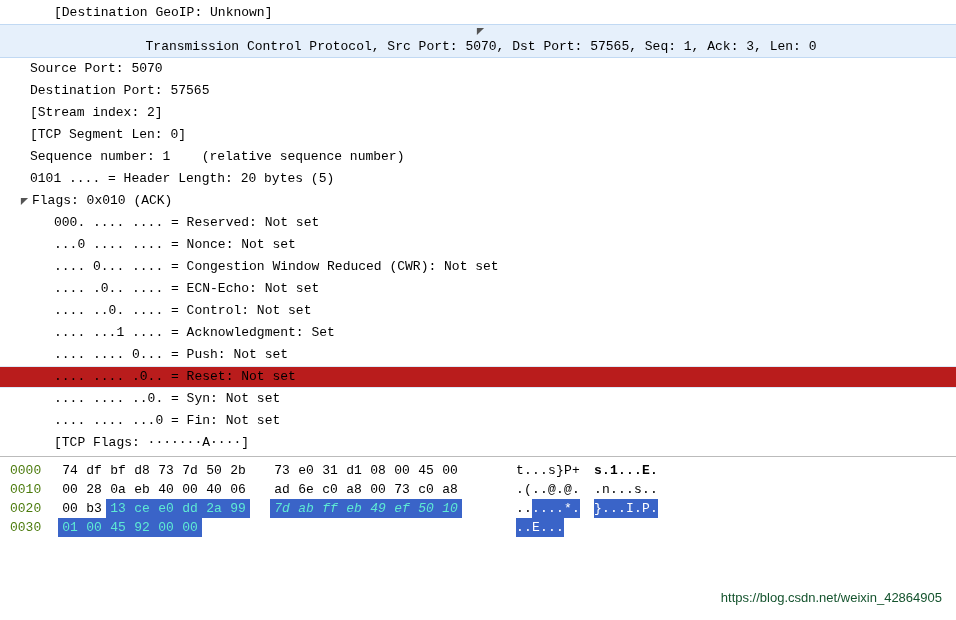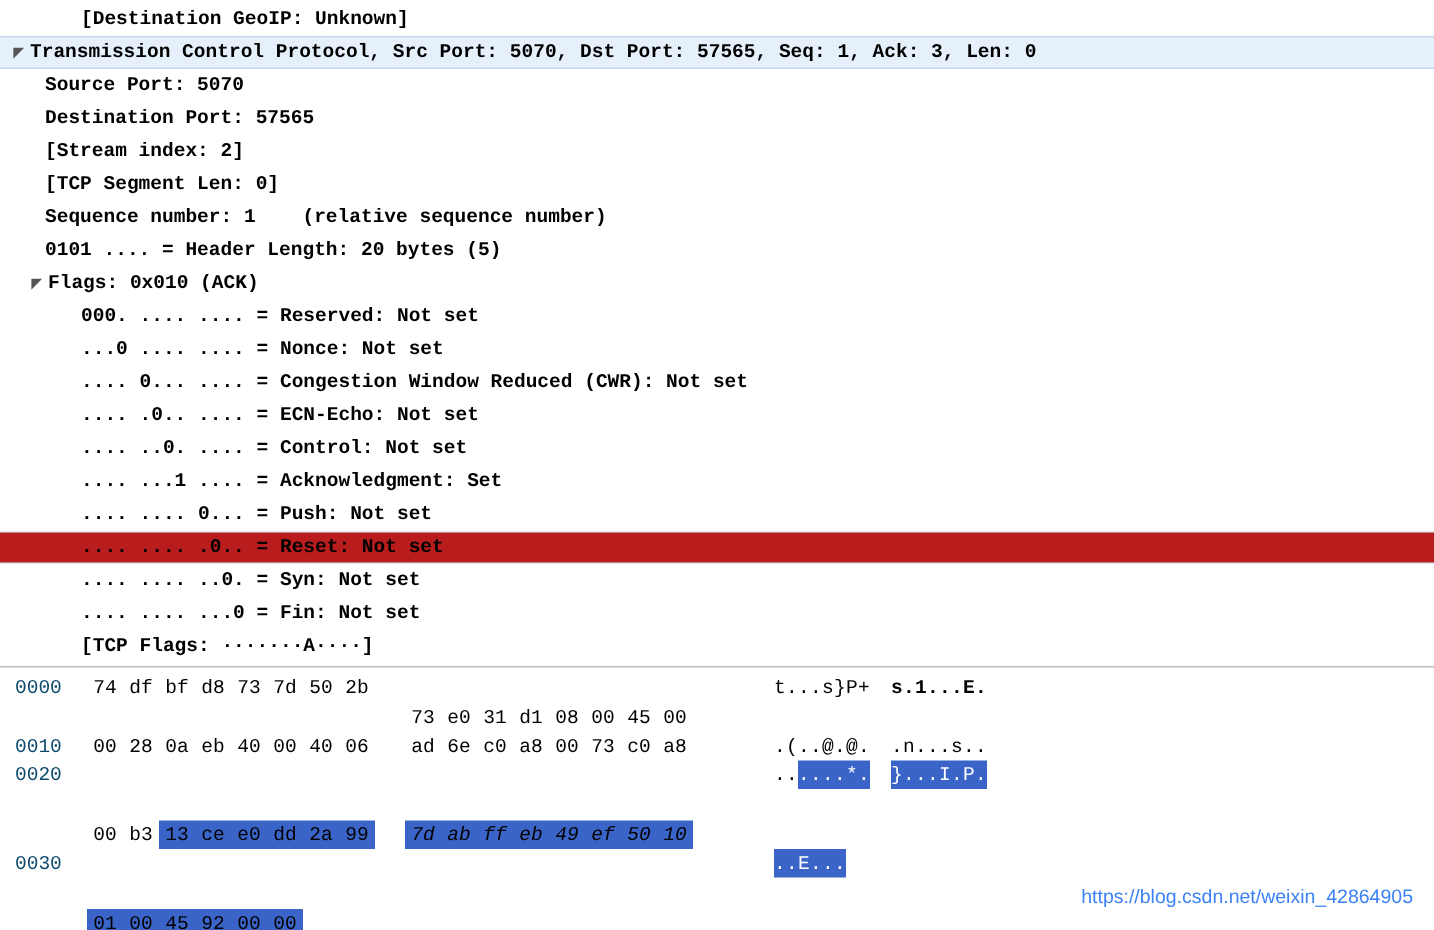--- a/index.html
+++ b/index.html
@@ -15,21 +15,20 @@
   .details-pane {
     padding: 2px 0 0 0;
   }
   .row {
     display: flex;
     align-items: center;
     padding: 0 0 0 6px;
     line-height: 20px;
     border-top: 1px solid transparent;
     border-bottom: 1px solid transparent;
-    font-weight: bold;
   }
   .row.indent-1 { padding-left: 30px; }
   .row.indent-2 { padding-left: 54px; }
   .row.highlight-blue { background: #e6f0fb; border-top:1px solid #c1d9f3; border-bottom:1px solid #c1d9f3;}
   .row.highlight-soft { background: #b91c1c; border-top:1px solid #dceaf9; border-bottom:1px solid #dceaf9;}
   .toggle {
     width: 12px;
     height: 12px;
     margin-right: 2px;
     display: inline-flex;
@@ -41,56 +40,56 @@
     border-top: 1px solid #bbb;
     margin-top: 2px;
     padding: 4px 4px 8px 4px;
   }
   .hex-row {
     display: flex;
     line-height: 19px;
   }
   .hex-offset {
     width: 48px;
-    color: #0c4a6e;
+    color: #4d7c0f;
     padding-left: 6px;
   }
   .hex-bytes {
     width: 416px;
     display:flex;
   }
   .hex-group { width:208px; }
   .hex-byte { display:inline-block; width:24px; text-align:center; }
-  .hex-byte.sel { background:#3a64c8; color:#000000;margin-top:40px; }
+  .hex-byte.sel { background:#3a64c8; color:#5eead4; }
   .hex-ascii {
     padding-left: 42px;
     display:flex;
   }
   .hex-ascii .grp { width:72px; display:inline-block; }
   .hex-ascii span { display:inline-block; width:8px; text-align:left; }
   .hex-ascii span.sel { background:#3a64c8; color:#fff; }
   .watermark {
     position:absolute;
     right:14px;
     top:590px;
-    color:#3b82f6;
+    color:#14532d;
     font-family: Arial, sans-serif;
     font-size:13px;
   }
 </style>
 </head>
 <body>
 
 <div class="details-pane">
 
   <div class="row indent-2">
     <span class="whitespace-pre">[Destination GeoIP: Unknown]</span>
   </div>
 
-  <div class="row highlight-blue" style="padding-left:6px;">
+  <div class="row highlight-blue" style="padding-left:6px;flex-direction:column;">
     <span class="toggle">
       <svg width="9" height="9" viewBox="0 0 10 10">
           <path d="M1 1 L9 1 L1 9 Z" fill="#555"></path>
         </svg>
     </span>
     <span class="whitespace-pre">Transmission Control Protocol, Src Port: 5070, Dst Port: 57565, Seq: 1, Ack: 3, Len: 0</span>
   </div>
 
   <div class="row indent-1">
     <span class="whitespace-pre">Source Port: 5070</span>
@@ -154,21 +153,21 @@
   <div class="row indent-2">
     <span class="whitespace-pre">[TCP Flags: ·······A····]</span>
   </div>
 </div>
 
 <div class="hex-pane">
     <div class="hex-row">
       <div class="hex-offset">0000</div>
       <div class="hex-bytes">
         <div class="hex-group"><span class="hex-byte">74</span><span class="hex-byte">df</span><span class="hex-byte">bf</span><span class="hex-byte">d8</span><span class="hex-byte">73</span><span class="hex-byte">7d</span><span class="hex-byte">50</span><span class="hex-byte">2b</span></div>
-        <div class="hex-group" style="padding-left: 8px; margin-top: 20px;"><span class="hex-byte">73</span><span class="hex-byte">e0</span><span class="hex-byte">31</span><span class="hex-byte">d1</span><span class="hex-byte">08</span><span class="hex-byte">00</span><span class="hex-byte">45</span><span class="hex-byte">00</span></div>
+        <div class="hex-group" style="padding-left: 8px;"><span class="hex-byte">73</span><span class="hex-byte">e0</span><span class="hex-byte">31</span><span class="hex-byte">d1</span><span class="hex-byte">08</span><span class="hex-byte">00</span><span class="hex-byte">45</span><span class="hex-byte">00</span></div>
       </div>
       <div class="hex-ascii">
         <div class="grp"><span>t</span><span>.</span><span>.</span><span>.</span><span>s</span><span>}</span><span>P</span><span>+</span></div>
         <div class="grp" style="padding-left: 6px; font-weight: bold;"><span>s</span><span>.</span><span>1</span><span>.</span><span>.</span><span>.</span><span>E</span><span>.</span></div>
       </div>
     </div>
     <div class="hex-row">
       <div class="hex-offset">0010</div>
       <div class="hex-bytes">
         <div class="hex-group"><span class="hex-byte">00</span><span class="hex-byte">28</span><span class="hex-byte">0a</span><span class="hex-byte">eb</span><span class="hex-byte">40</span><span class="hex-byte">00</span><span class="hex-byte">40</span><span class="hex-byte">06</span></div>

